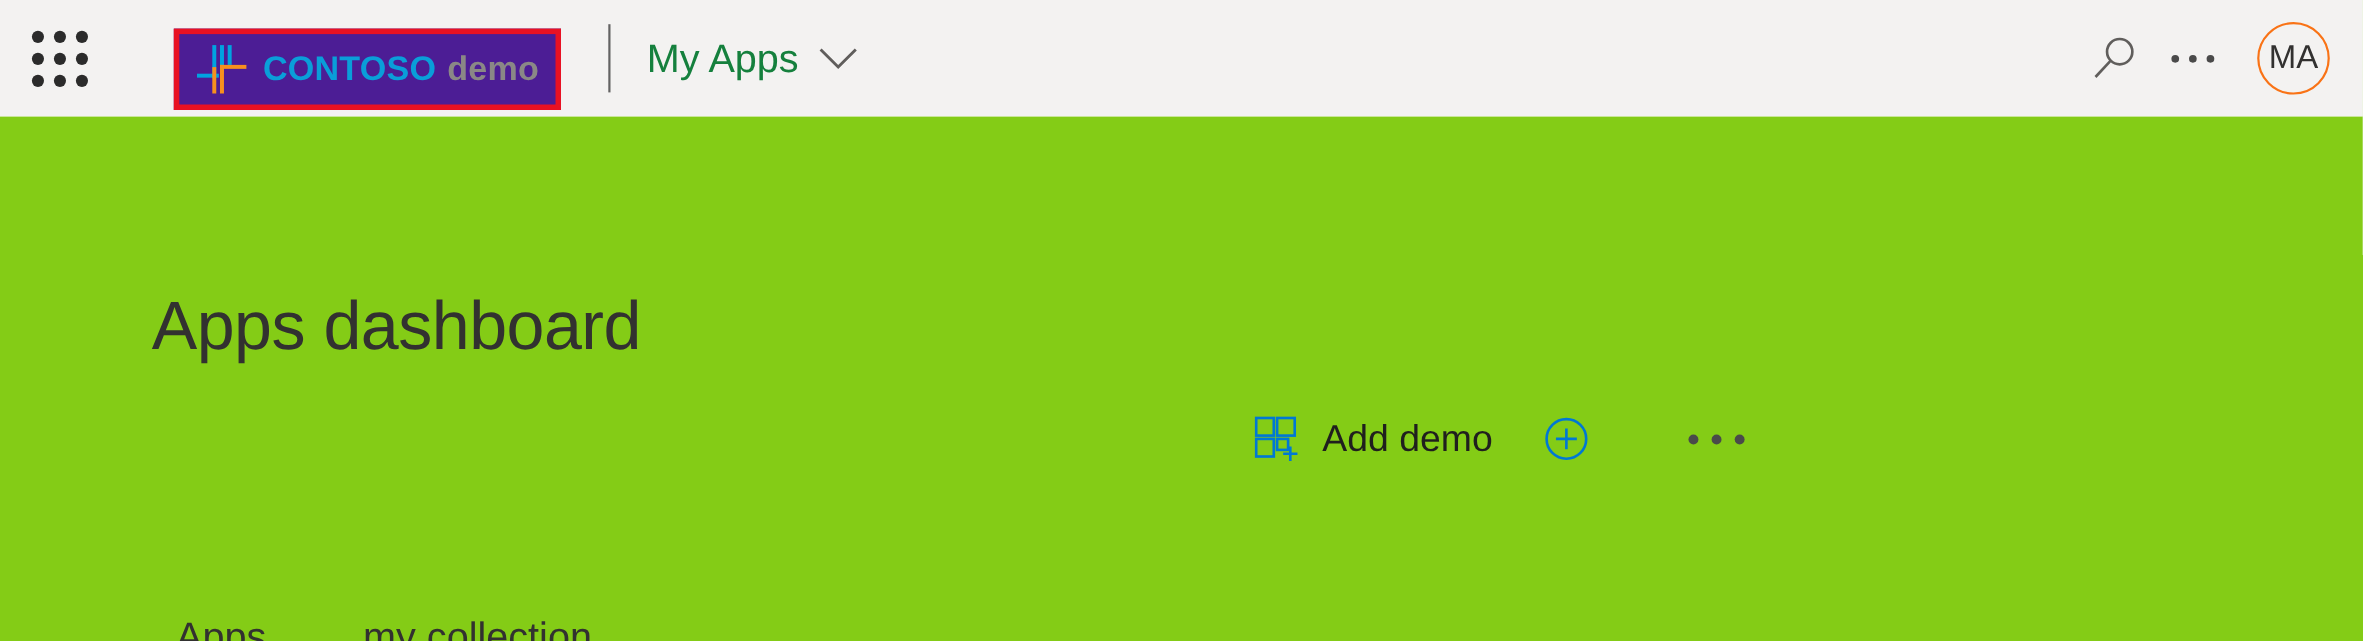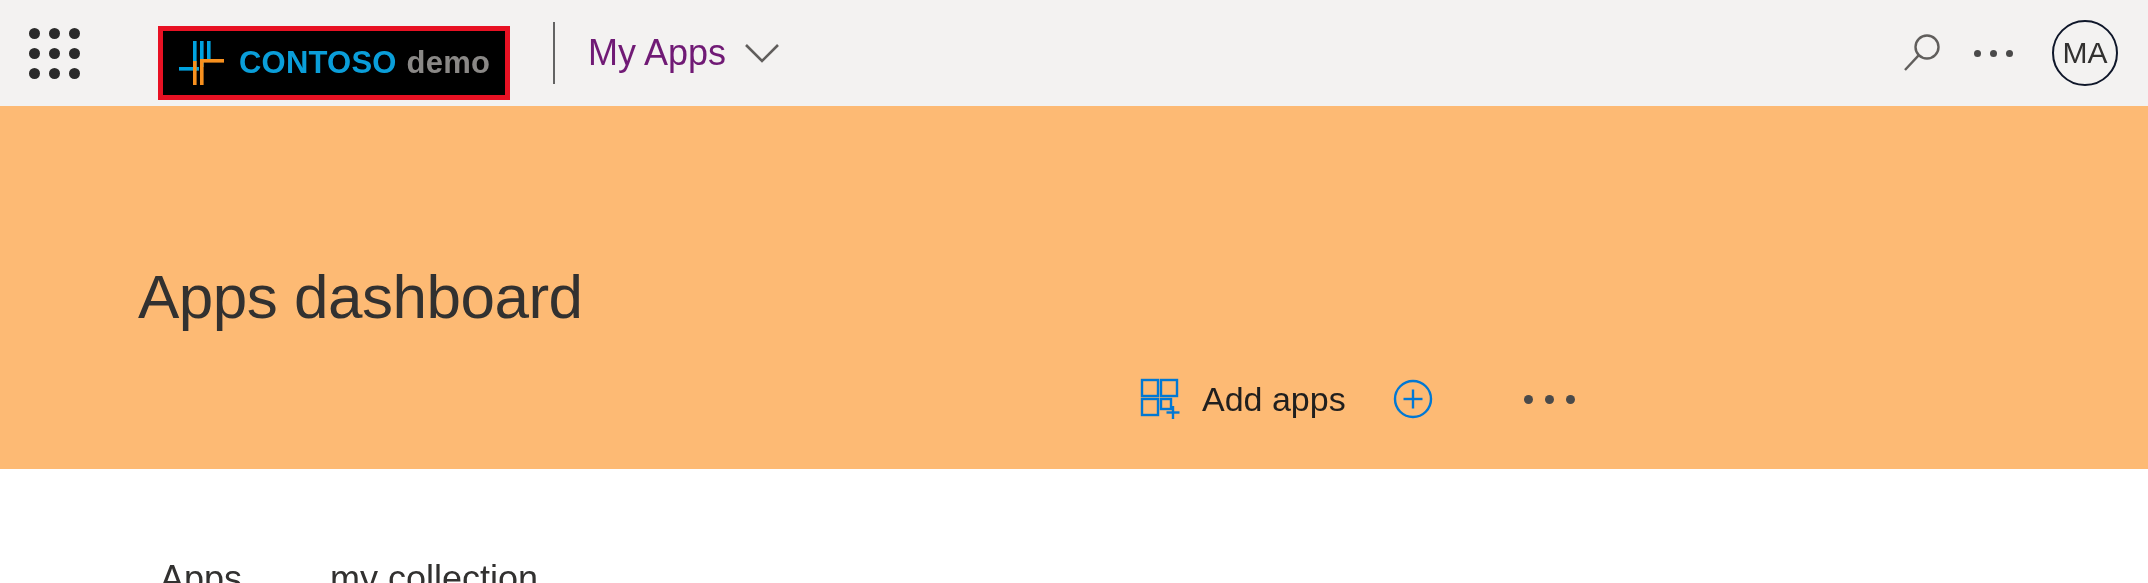--- a/index.html
+++ b/index.html
@@ -49,21 +49,21 @@
   }
 
   
   .brand-highlight {
     position: absolute;
     left: 158px;
     top: 26px;
     width: 352px;
     height: 74px;
     border: 5px solid #e81123;
-    background: #000000;
+    background: #4c1d95;
     box-sizing: border-box;
     display: flex;
     align-items: center;
     padding-left: 16px;
   }
 
   .brand-logo-mark {
     width: 46px;
     height: 48px;
     flex: 0 0 auto;
@@ -101,21 +101,21 @@
     position: absolute;
     left: 588px;
     top: 0;
     height: 106px;
     display: flex;
     align-items: center;
     cursor: pointer;
   }
   .app-name-text {
     font-size: 36px;
-    color: #701a75;
+    color: #15803d;
     font-weight: normal;
     white-space: nowrap;
   }
   .app-name-chevron {
     margin-left: 18px;
     display: flex;
     align-items: center;
   }
 
   .header-right {
@@ -143,37 +143,37 @@
   .hdr-ellipsis span {
     width: 7px;
     height: 7px;
     border-radius: 50%;
     background: #4a4a4a;
   }
   .avatar {
     width: 66px;
     height: 66px;
     border-radius: 50%;
-    border: 2px solid #0f172a;
+    border: 2px solid #f97316;
     display: flex;
     align-items: center;
     justify-content: center;
     font-size: 30px;
     color: #323130;
     margin-left: 24px;
     cursor: pointer;
     box-sizing: border-box;
   }
 
   
   .main {
     position: relative;
     width: 2148px;
-    height: 363px;
-    background: #fdba74;
+    height: 477px;
+    background: #84cc16;
   }
 
   .page-title {
     position: absolute;
     left: 138px;
     top: 262px;
     transform: translateY(-262px);
     margin-top: 155px;
     font-size: 62px;
     color: #323130;
@@ -327,21 +327,21 @@
       <span class="cmd-icon">
         <svg width="42" height="42" viewBox="0 0 42 42">
           <rect x="2" y="2" width="16" height="16" stroke="#0078d4" stroke-width="2.4" fill="none"></rect>
           <rect x="21" y="2" width="16" height="16" stroke="#0078d4" stroke-width="2.4" fill="none"></rect>
           <rect x="2" y="21" width="16" height="16" stroke="#0078d4" stroke-width="2.4" fill="none"></rect>
           <rect x="21" y="21" width="10" height="10" stroke="#0078d4" stroke-width="2.4" fill="none"></rect>
           <line x1="33" y1="28" x2="33" y2="41" stroke="#0078d4" stroke-width="2.4"></line>
           <line x1="26.5" y1="34.5" x2="39.5" y2="34.5" stroke="#0078d4" stroke-width="2.4"></line>
         </svg>
       </span>
-      <span class="cmd-label">Add apps</span>
+      <span class="cmd-label">Add demo</span>
     </div>
 
     <div class="cmd-gap"></div>
 
     <div class="cmd-item">
       <span class="cmd-icon">
         <svg width="42" height="42" viewBox="0 0 42 42">
           <circle cx="21" cy="21" r="18" stroke="#0078d4" stroke-width="2.4" fill="none"></circle>
           <line x1="21" y1="11.5" x2="21" y2="30.5" stroke="#0078d4" stroke-width="2.4"></line>
           <line x1="11.5" y1="21" x2="30.5" y2="21" stroke="#0078d4" stroke-width="2.4"></line>

